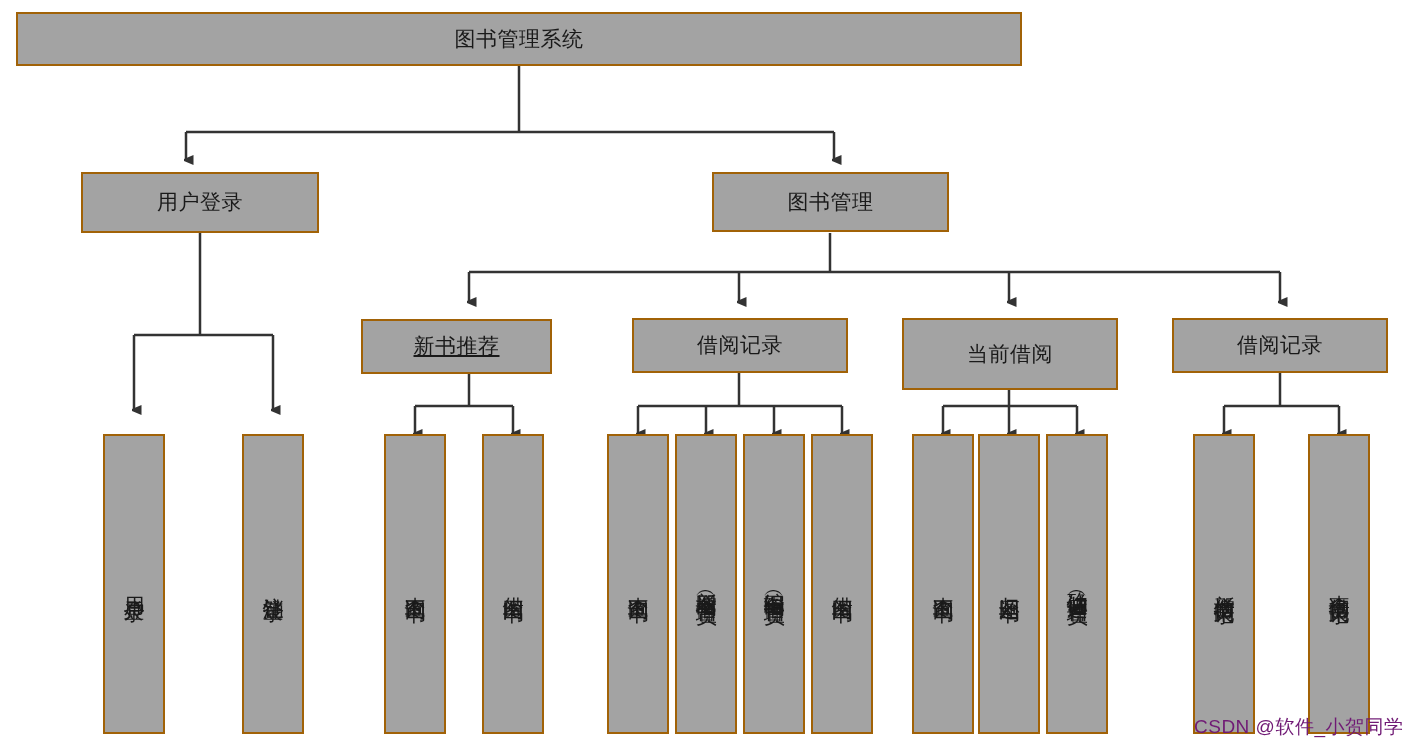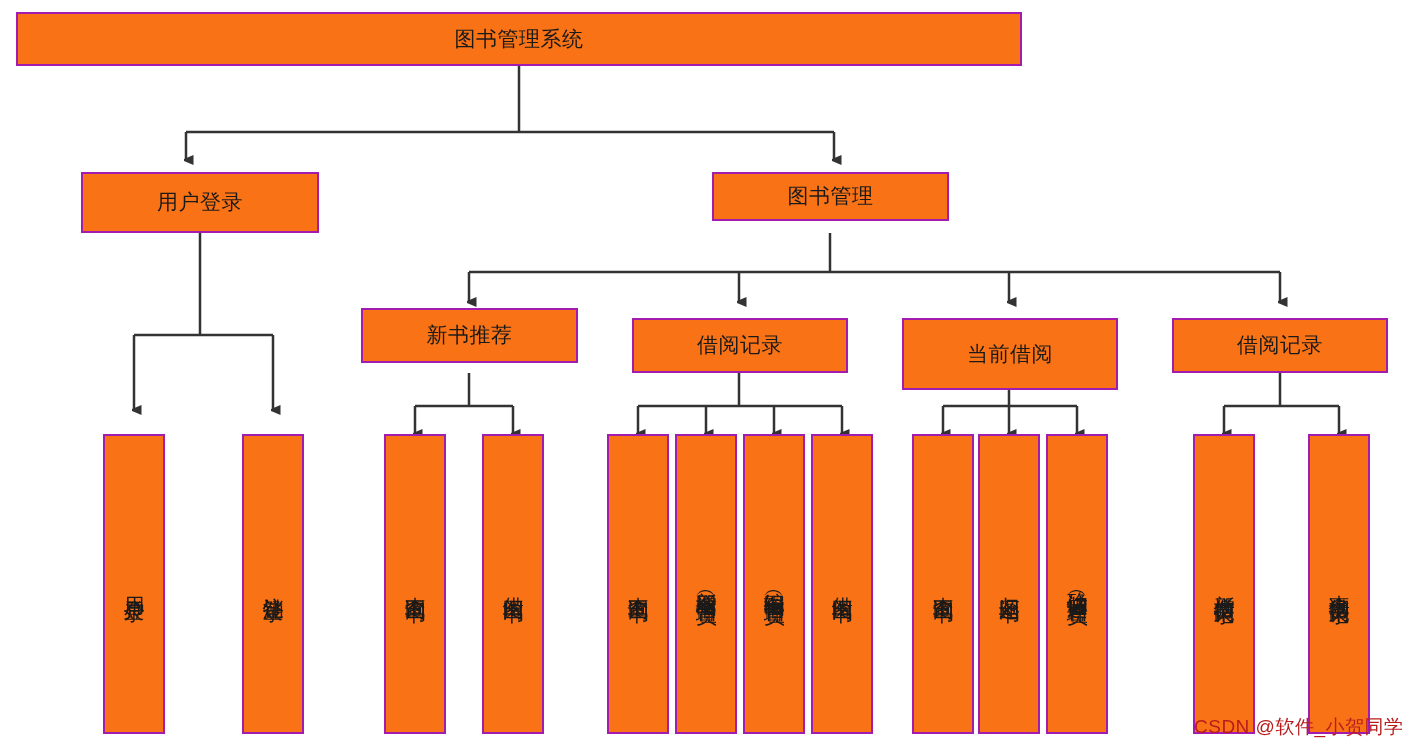--- a/index.html
+++ b/index.html
@@ -21,22 +21,22 @@
     position: absolute;
     left: 0;
     top: 0;
     width: 1405px;
     height: 747px;
     pointer-events: none;
   }
   .node {
     position: absolute;
     box-sizing: border-box;
-    background: #f97316;
-    border: 2px solid #a21caf;
+    background: #a3a3a3;
+    border: 2px solid #a16207;
     display: flex;
     align-items: center;
     justify-content: center;
     color: #1a1a1a;
   }
   .node-h {
     font-size: 21px;
     line-height: 1.15;
     letter-spacing: 0.5px;
     white-space: nowrap;
@@ -45,21 +45,21 @@
     writing-mode: vertical-rl;
     text-orientation: upright;
     font-size: 21px;
     line-height: 1.25;
     letter-spacing: 2px;
     white-space: nowrap;
   }
   .watermark {
     position: absolute;
     font-size: 19px;
-    color: #b91c1c;
+    color: #701a75;
     letter-spacing: 0.5px;
     white-space: nowrap;
     user-select: none;
   }
 </style>
 </head>
 <body>
 
 <div id="canvas">
 
@@ -114,25 +114,25 @@
     </g>
   </svg>
 
   <div class="node node-h" style="left:16px; top:12px; width:1006px; height:54px;">
     <span>图书管理系统</span>
   </div>
 
   <div class="node node-h" style="left:81px; top:172px; width:238px; height:61px;">
     <span>用户登录</span>
   </div>
-  <div class="node node-h" style="left:712px; top:172px; width:237px; height:49px;">
+  <div class="node node-h" style="left:712px; top:172px; width:237px; height:60px;">
     <span>图书管理</span>
   </div>
 
-  <div class="node node-h" style="left:361px; top:308px; width:217px; height:55px;">
+  <div class="node node-h" style="left:361px; top:319px; width:191px; height:55px;text-decoration:underline;">
     <span>新书推荐</span>
   </div>
   <div class="node node-h" style="left:632px; top:318px; width:216px; height:55px;">
     <span>借阅记录</span>
   </div>
   <div class="node node-h" style="left:902px; top:318px; width:216px; height:72px;">
     <span>当前借阅</span>
   </div>
   <div class="node node-h" style="left:1172px; top:318px; width:216px; height:55px;">
     <span>借阅记录</span>

